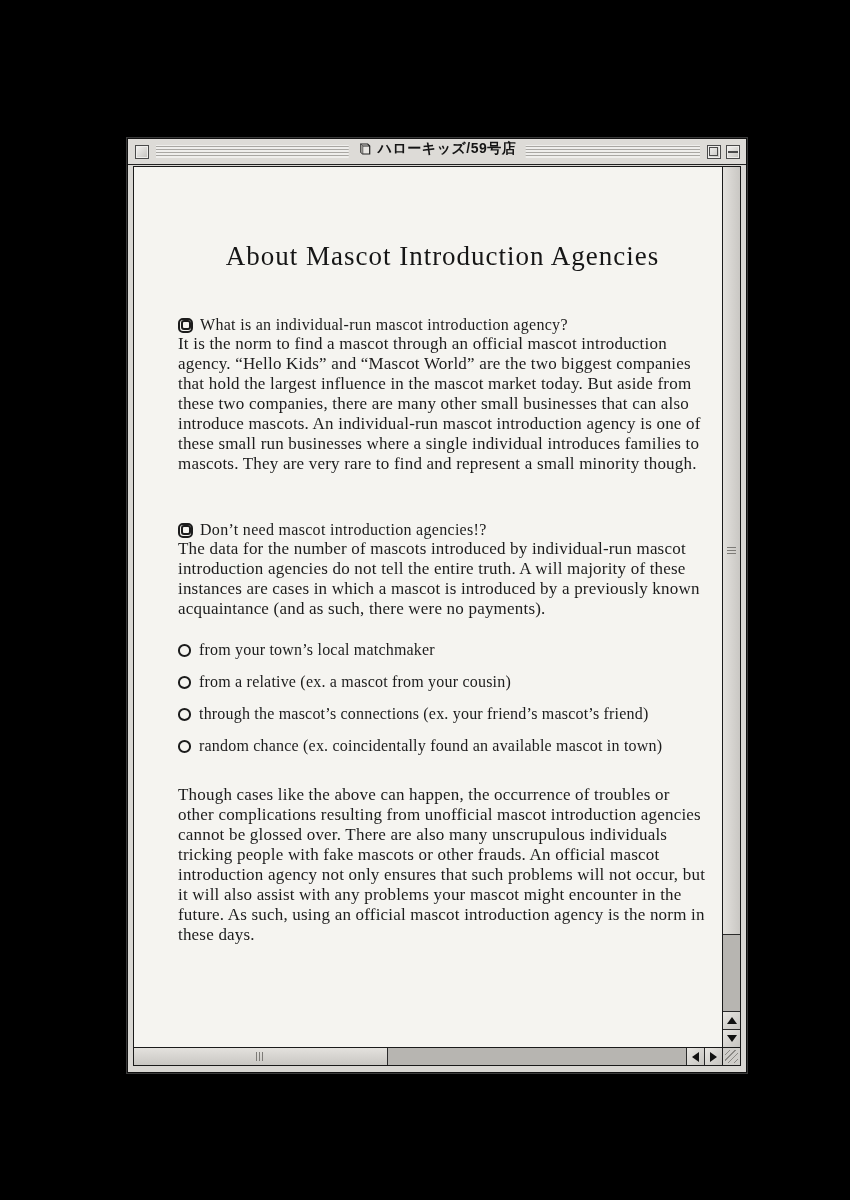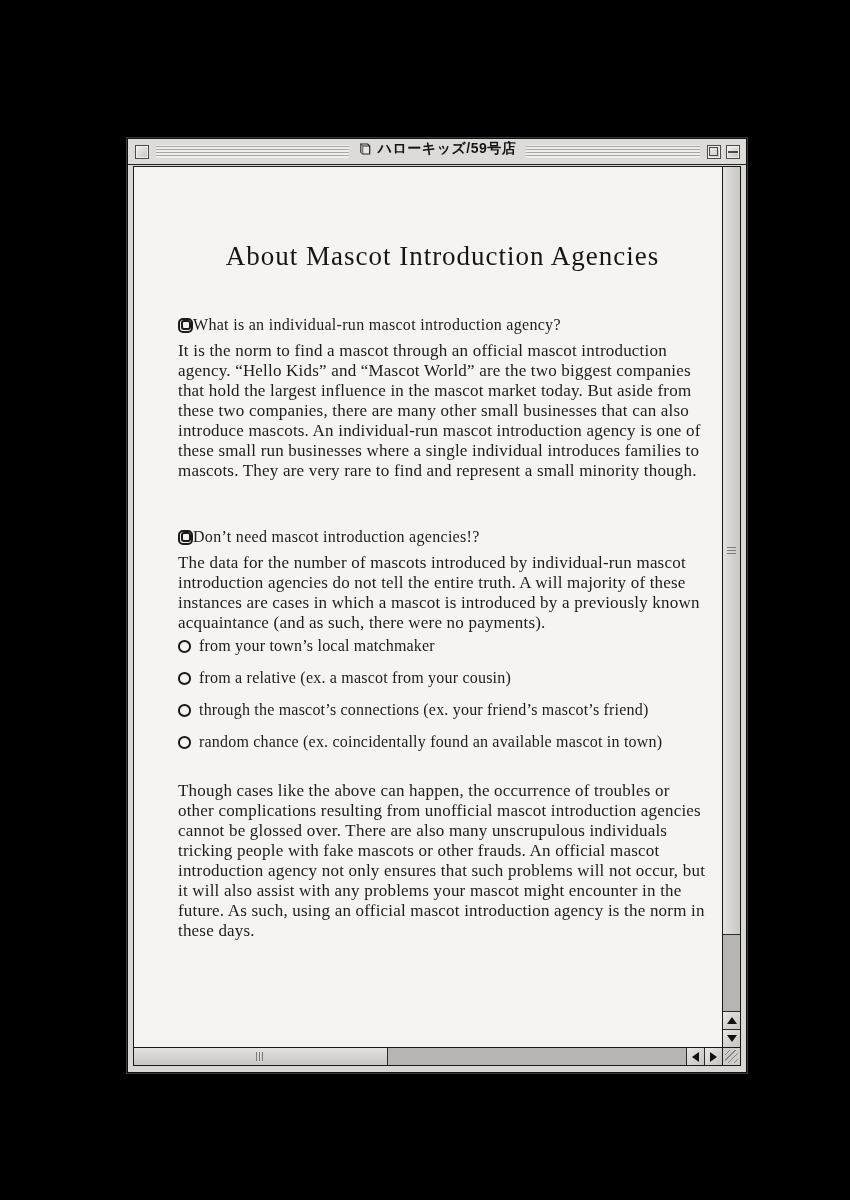--- a/index.html
+++ b/index.html
@@ -107,21 +107,21 @@
     margin-top: 74px;
     text-align: center;
     font-size: 27px;
     font-weight: normal;
     letter-spacing: 1px;
     color: #161616;
   }
   .section-head {
     display: flex;
     align-items: center;
-    gap: 0;
+    gap: 7px;
     font-size: 16px;
     letter-spacing: 0.3px;
   }
   .sec1 { margin-top: 44px; }
   .sec2 { margin-top: 47px; font-family: Liberation Serif, serif; }
   .double-circle {
     flex: 0 0 auto;
     width: 15px; height: 15px;
     border: 2px solid #1c1c1c;
     border-radius: 5px;
@@ -129,27 +129,26 @@
     align-items: center;
     justify-content: center;
   }
   .double-circle::after {
     content: "";
     width: 6px; height: 6px;
     border: 2px solid #1c1c1c;
     border-radius: 3px;
   }
   .para {
-    margin-top: 7px;
     font-size: 17px;
     line-height: 20px;
     letter-spacing: 0.2px;
     max-width: 532px;
   }
-  .option-list { margin-top: 4px; list-style: none; }
+  .option-list { margin-top: 22px; list-style: none; }
   .option-item {
     display: flex;
     align-items: center;
     gap: 8px;
     margin-bottom: 14px;
     font-size: 16px;
     letter-spacing: 0.2px;
   }
   .option-bullet {
     flex: 0 0 auto;

